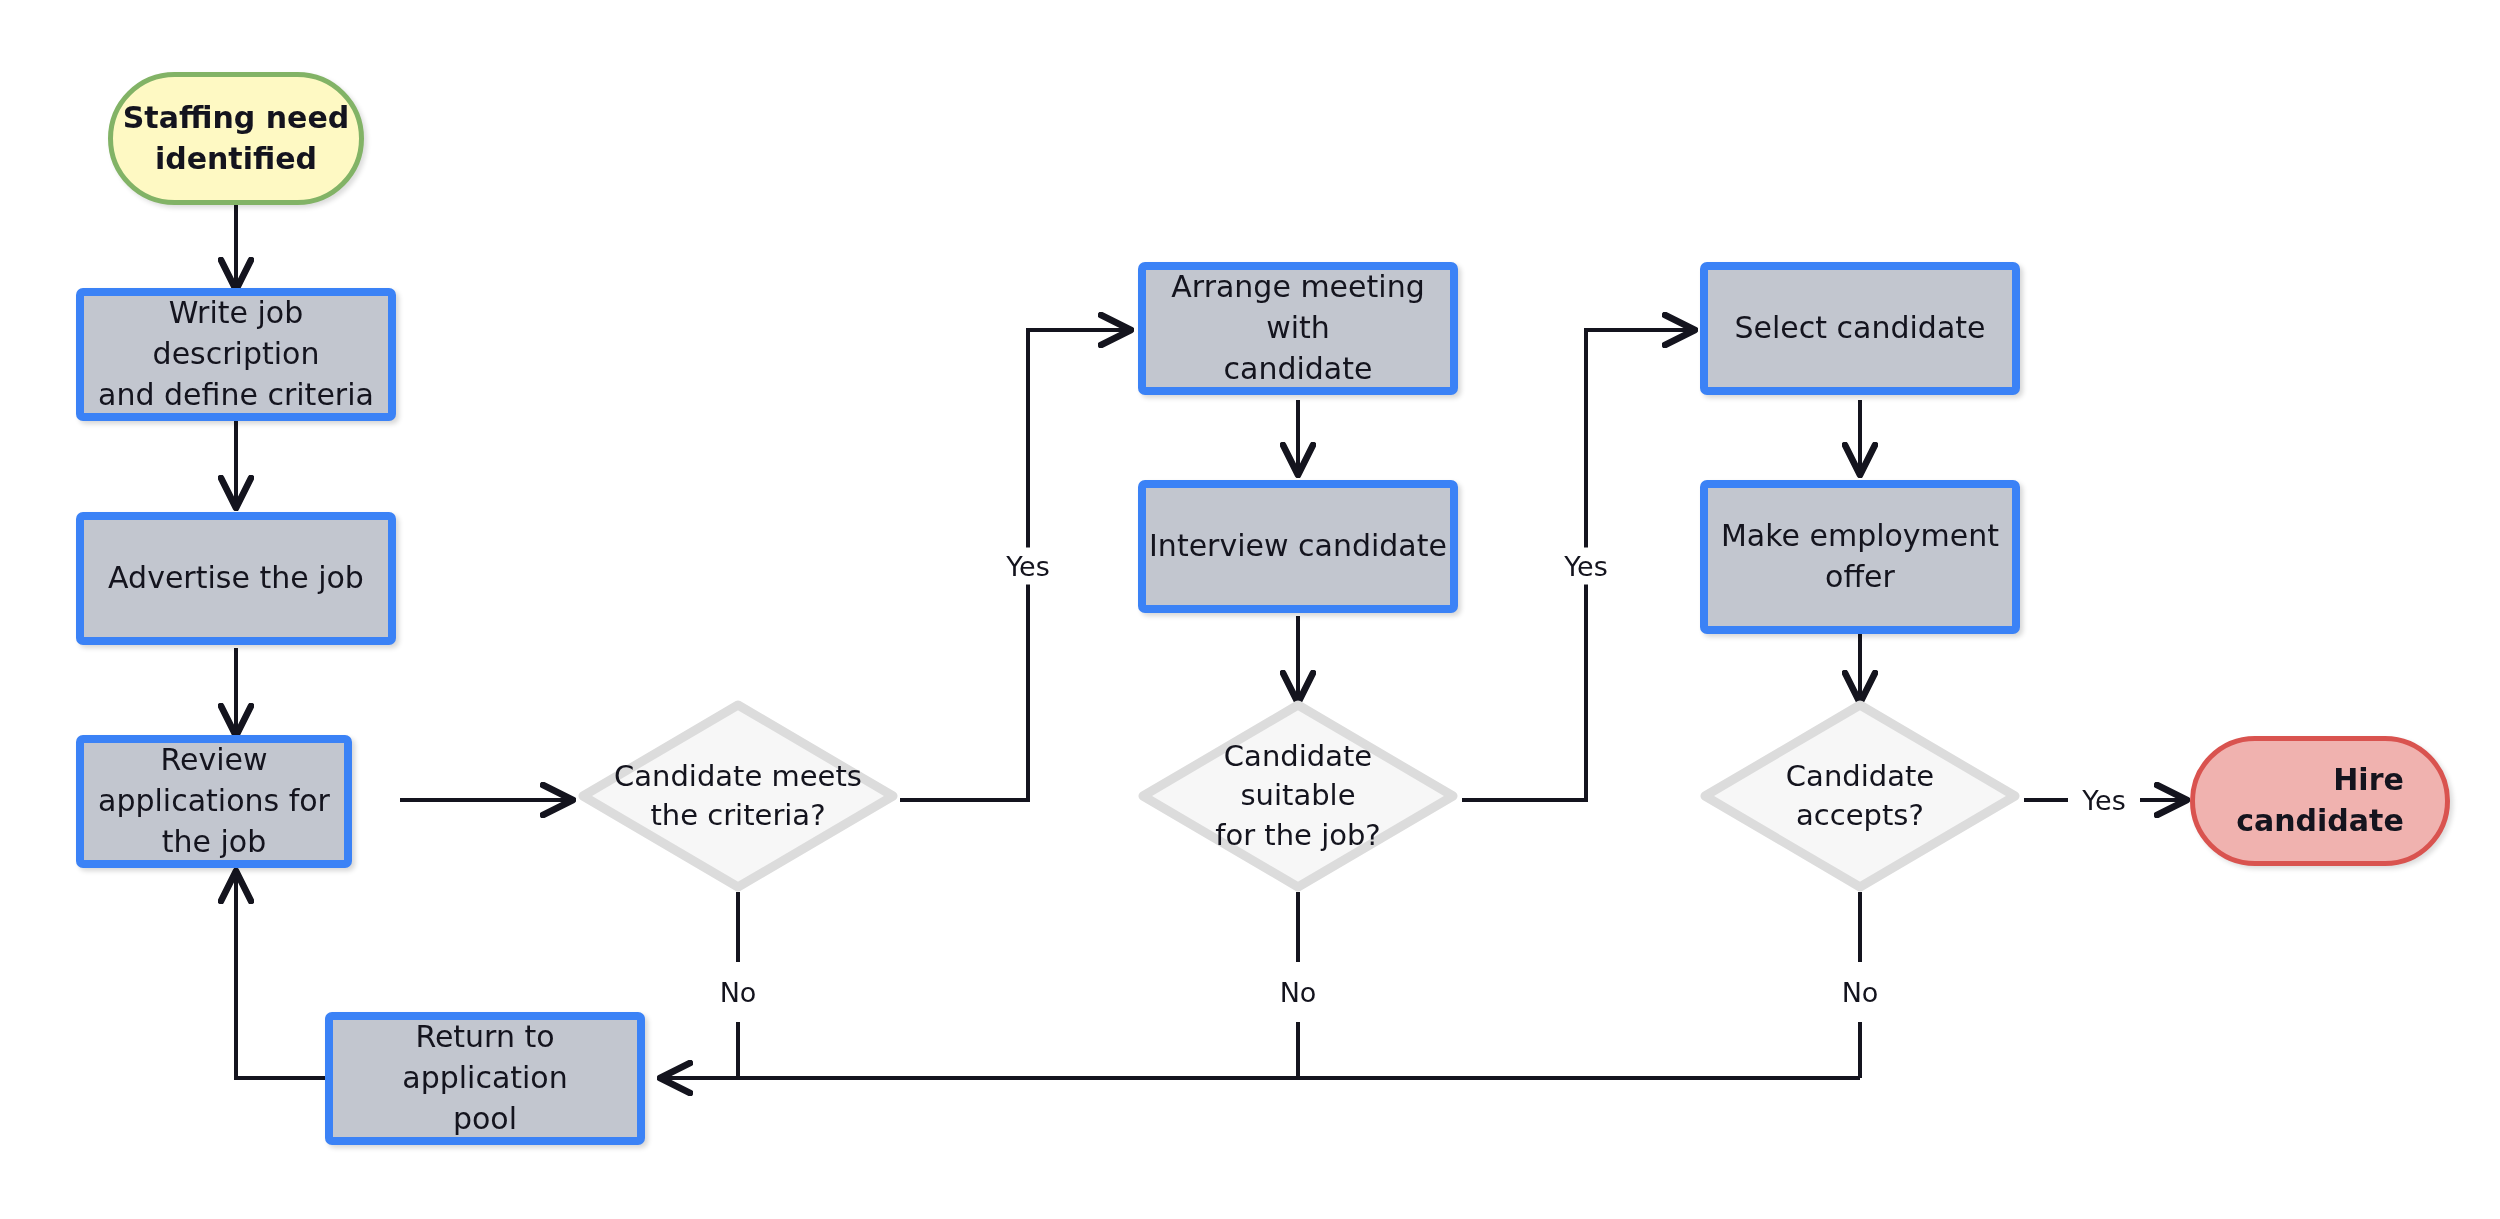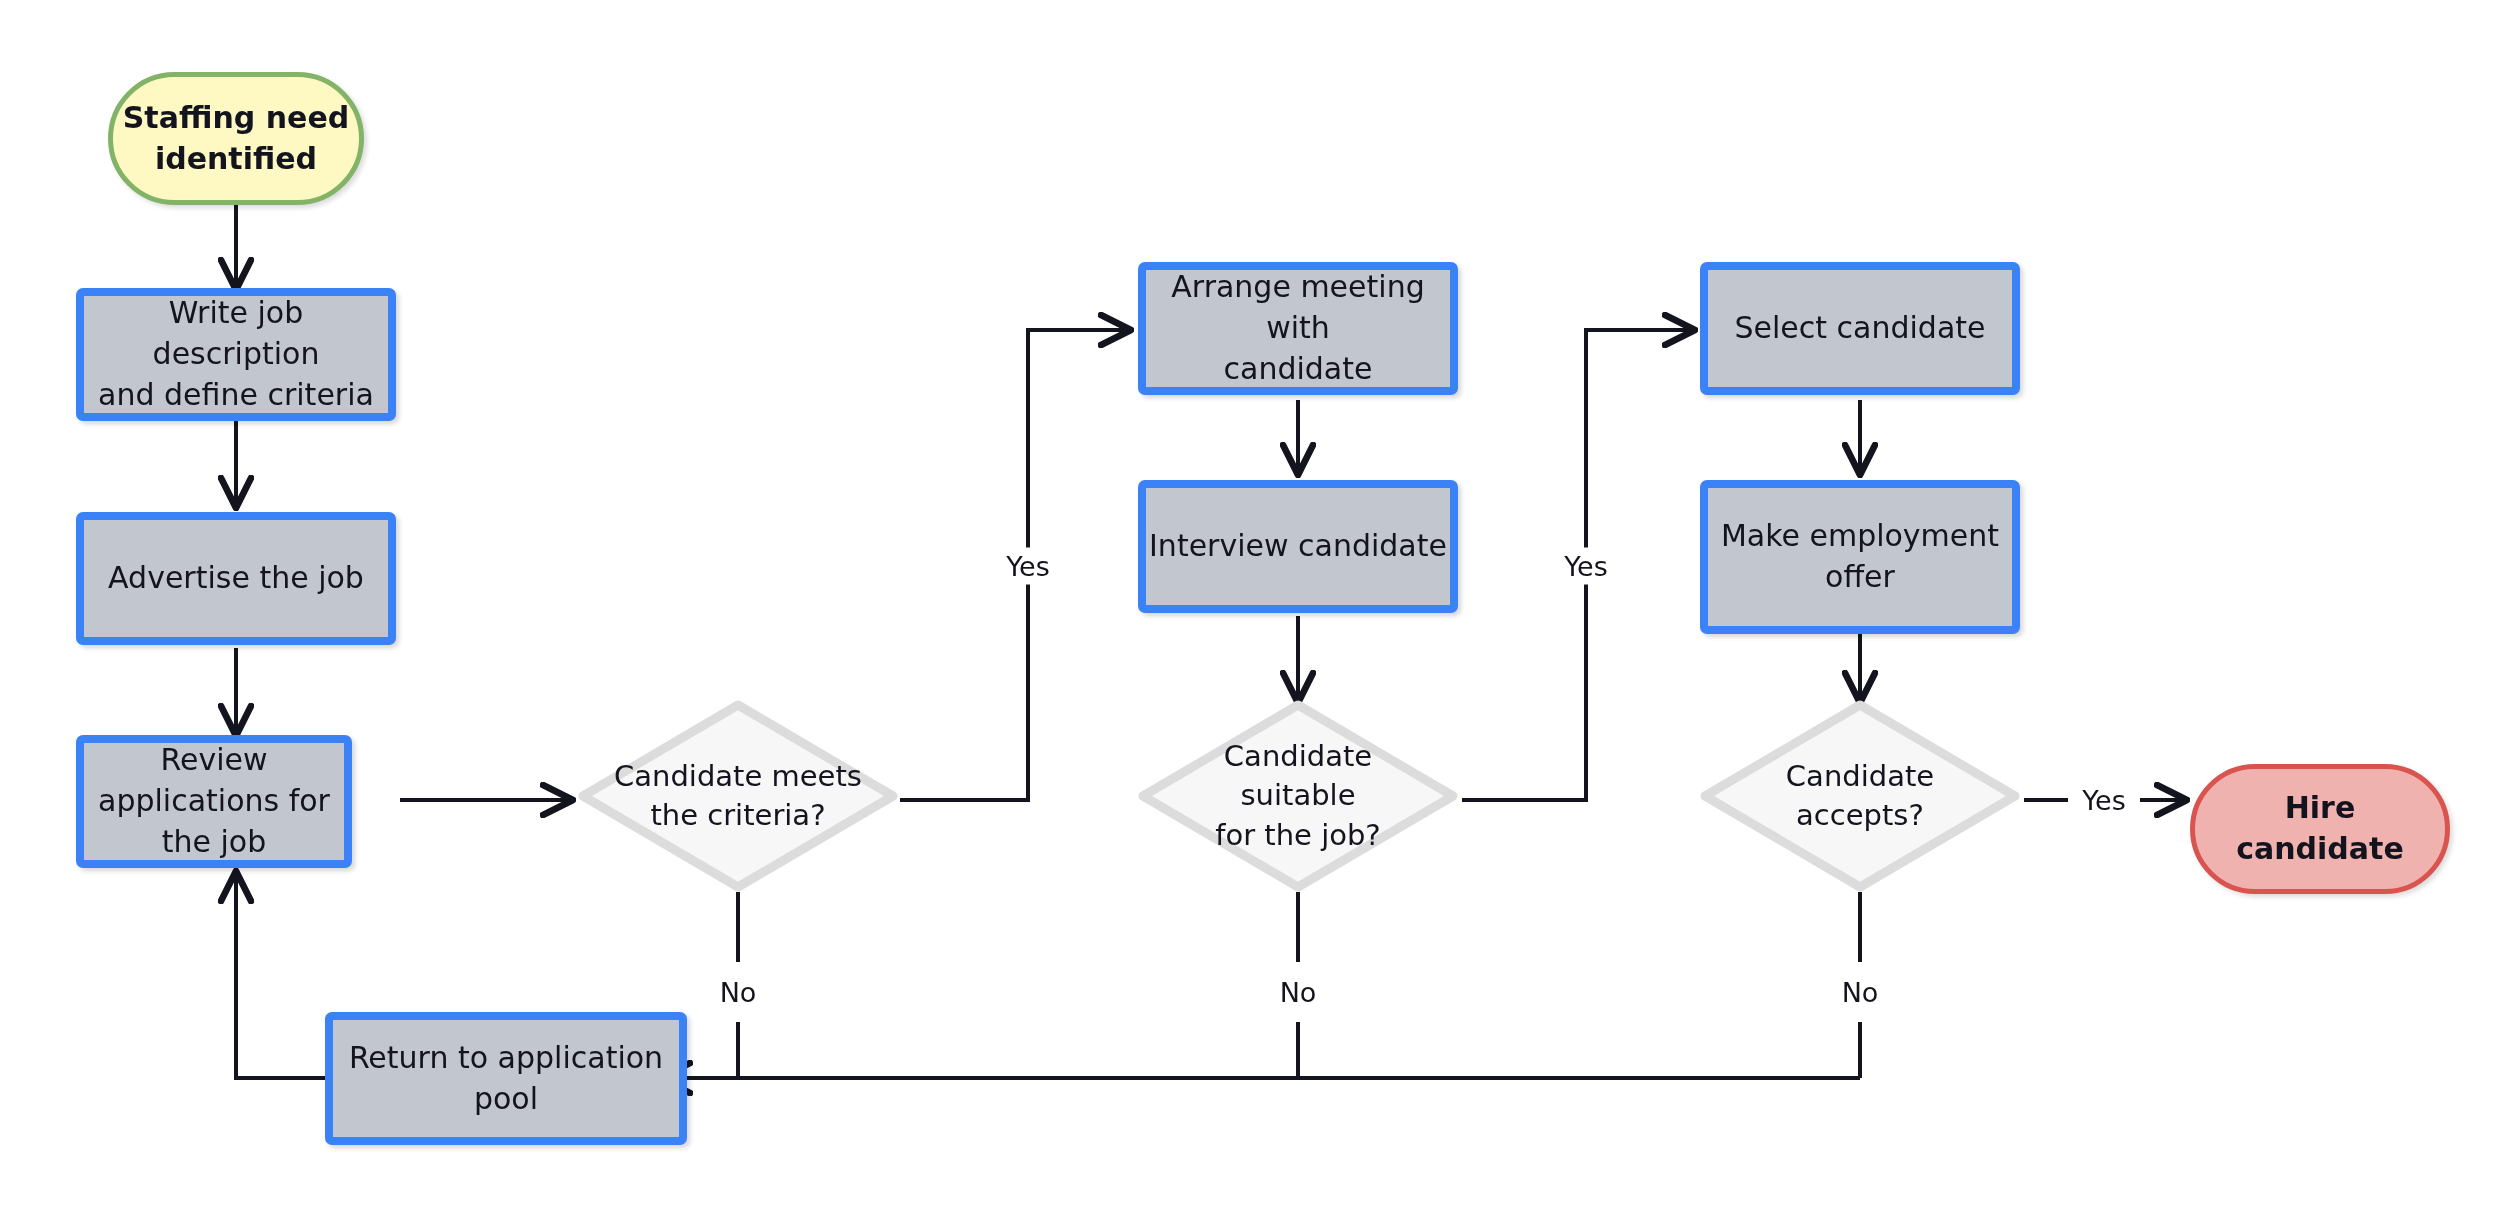--- a/index.html
+++ b/index.html
@@ -203,26 +203,26 @@
   </div>
 
   <div class="node decision" style="left:1700px; top:700px; width:320px; height:192px;">
     <svg class="diamond-shape" viewBox="0 0 320 192" preserveAspectRatio="none">
       <polygon points="160,5 315,96 160,187 5,96" fill="#f7f7f7" stroke="#dcdcdc" stroke-width="9" stroke-linejoin="round"></polygon>
     </svg>
     <span class="label">Candidate
 accepts?</span>
   </div>
 
-  <div class="node terminal-end" style="left:2190px; top:764px; width:260px; height:130px;">
+  <div class="node terminal-end" style="left:2190px; top:736px; width:260px; height:130px;text-align:right;">
     <span class="label">Hire
 candidate</span>
   </div>
 
-  <div class="node process" style="left:325px; top:1012px; width:362px; height:133px;">
+  <div class="node process" style="left:325px; top:1012px; width:320px; height:133px;">
     <span class="label">Return to application
 pool</span>
   </div>
 
   <div class="edge-label" style="left:1028px; top:566px;">Yes</div>
 
   <div class="edge-label" style="left:738px; top:992px;">No</div>
 
   <div class="edge-label" style="left:1586px; top:566px;">Yes</div>
 

